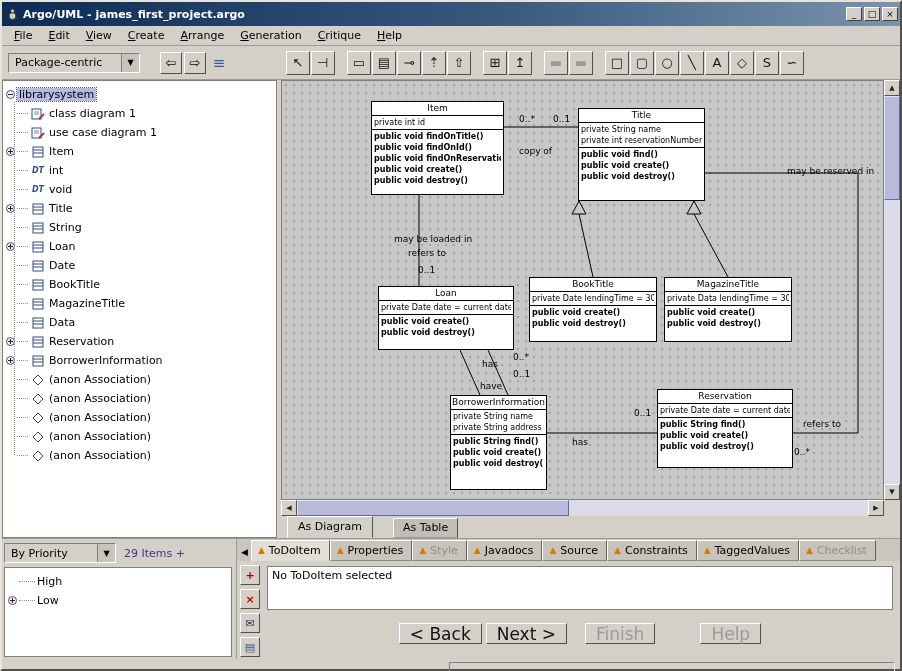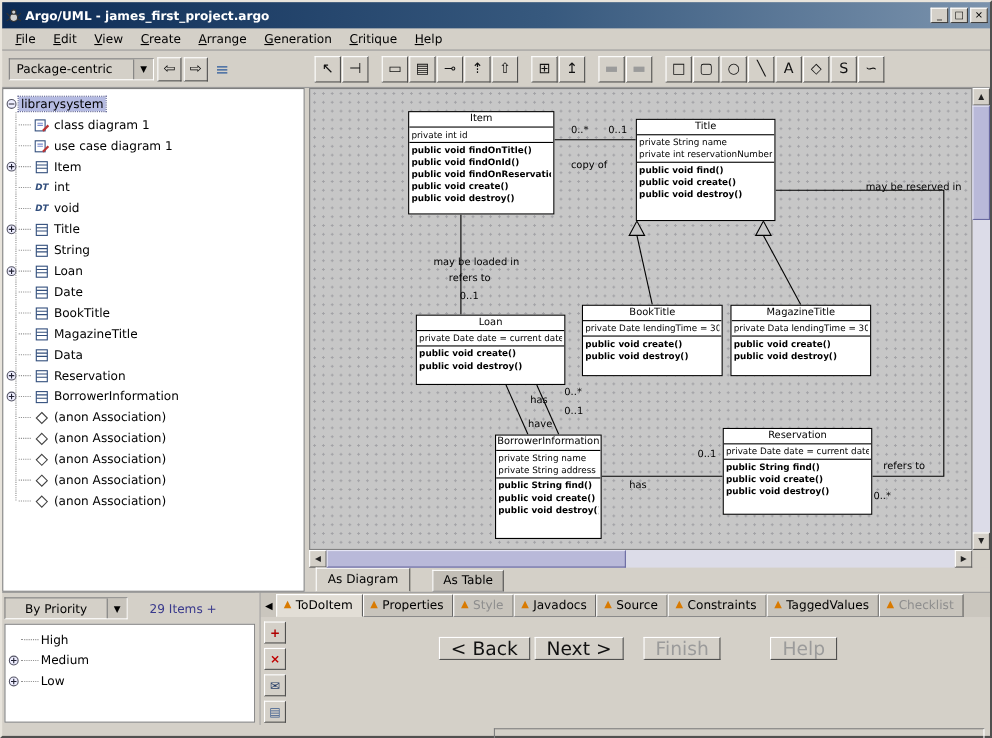--- a/index.html
+++ b/index.html
@@ -33,21 +33,21 @@
     flex: 0 0 20px; display: flex; align-items: center; padding: 0 4px;
     border-bottom: 1px solid #9a9a9a; background: #d4d0c8;
   }
   .menu-item { padding: 3px 8px; }
   .menu-item u { text-decoration: underline; }
   
   .toolbar {
     flex: 0 0 34px; display: flex; align-items: center;
     border-bottom: 1px solid #9a9a9a; padding: 0 2px;
   }
-  .toolbar-left { width: 276px; display: flex; align-items: center; gap: 3px; padding-left: 4px; }
+  .toolbar-left { width: 276px; display: flex; align-items: center; gap: 20px; padding-left: 4px; }
   .combo {
     display: flex; align-items: center; height: 20px; background: #d4d0c8;
     border: 1px solid; border-color: #808080 #fff #fff #808080;
   }
   .combo-label { flex: 1; padding: 0 6px; white-space: nowrap; overflow: hidden; }
   .combo-arrow {
     width: 18px; height: 18px; background: #c8c4bc; font-size: 8px;
     display: flex; align-items: center; justify-content: center;
     border-left: 1px solid #808080;
   }
@@ -126,21 +126,21 @@
   
   .diagram-tabs { flex: 0 0 22px; display: flex; align-items: flex-end; padding-left: 6px; gap: 20px; }
   .dtab2 {
     border: 1px solid; border-color: #fff #50504f #d4d0c8 #fff;
     background: #d4d0c8; padding: 3px 10px 4px 10px; font-size: 11px;
   }
   .dtab2.inactive { background: #c2beb6; padding: 2px 9px 3px 9px; border-bottom-color: #9a9a9a; }
   
   .bottom { flex: 0 0 121px; display: flex; border-top: 1px solid #9a9a9a; }
   .todo-panel { width: 230px; flex: 0 0 230px; display: flex; flex-direction: column; padding: 2px 0 2px 2px; }
-  .todo-header { display: flex; align-items: center; gap: 20px; height: 24px; margin-bottom: 2px; text-align: center; }
+  .todo-header { display: flex; align-items: center; gap: 8px; height: 24px; margin-bottom: 2px; }
   .todo-count { color: #39398c; }
   .todo-tree { flex: 1; background: #fff; border: 1px solid #808080; padding-top: 4px; overflow: hidden; }
   .details-panel { flex: 1; display: flex; flex-direction: column; border-left: 1px solid #9a9a9a; }
   .details-tab-bar { flex: 0 0 22px; display: flex; align-items: flex-end; padding-left: 2px; background: #cac6be; }
   .tab-scroll { font-size: 9px; padding: 0 3px 4px 2px; }
   .dtab {
     display: flex; align-items: center; gap: 4px; padding: 3px 8px 3px 6px;
     background: #c8c4bc; border: 1px solid; border-color: #fff #60605f #8a8a8a #fff;
     font-size: 11px; white-space: nowrap;
   }
@@ -687,31 +687,20 @@
           </div>
           <div class="tree-row">
             <span class="knob-col">
               <svg width="11" height="11" viewBox="0 0 11 11">
                 <circle cx="5.5" cy="5.5" r="4" fill="#eef" stroke="#556"></circle>
                 <line x1="3" y1="5.5" x2="8" y2="5.5" stroke="#223"></line>
                 <line x1="5.5" y1="3" x2="5.5" y2="8" stroke="#223"></line>
               </svg>
             </span>
             <span class="guide" style="width: 16px; flex: 0 0 16px;"></span>
-            <span class="tree-label">Medium</span>
-          </div>
-          <div class="tree-row">
-            <span class="knob-col">
-              <svg width="11" height="11" viewBox="0 0 11 11">
-                <circle cx="5.5" cy="5.5" r="4" fill="#eef" stroke="#556"></circle>
-                <line x1="3" y1="5.5" x2="8" y2="5.5" stroke="#223"></line>
-                <line x1="5.5" y1="3" x2="5.5" y2="8" stroke="#223"></line>
-              </svg>
-            </span>
-            <span class="guide" style="width: 16px; flex: 0 0 16px;"></span>
             <span class="tree-label">Low</span>
           </div>
         </div>
     </div>
     <div class="vsplit"></div>
     <div class="details-panel">
       <div class="details-tab-bar" id="details-tabs">
           <span class="tab-scroll">◀</span>
           <div class="dtab selected">
             <span class="warn-tri">▲</span>
@@ -747,20 +736,21 @@
           </div>
         </div>
       <div class="details-body">
         <div class="todo-toolbar" id="todo-toolbar">
             <button class="mini-btn"><span style="color: rgb(176, 0, 0);">+</span></button>
             <button class="mini-btn"><span style="color: rgb(192, 0, 0);">×</span></button>
             <button class="mini-btn"><span style="color: rgb(34, 58, 102);">✉</span></button>
             <button class="mini-btn"><span style="color: rgb(58, 90, 140);">▤</span></button>
           </div>
         <div class="details-content">
+          <div class="todo-message">No ToDoItem selected</div>
           <div class="wizard-buttons" id="wizard-buttons">
               <button class="wiz-btn" style="margin-left: 0px;">&lt; Back</button>
               <button class="wiz-btn" style="margin-left: 4px;">Next &gt;</button>
               <button class="wiz-btn disabled" style="margin-left: 18px;">Finish</button>
               <button class="wiz-btn disabled" style="margin-left: 45px;">Help</button>
             </div>
         </div>
       </div>
     </div>
   </div>

